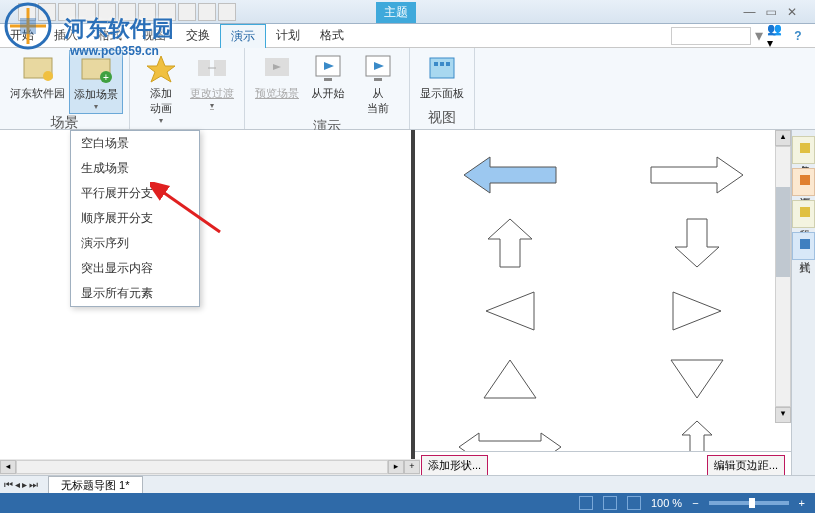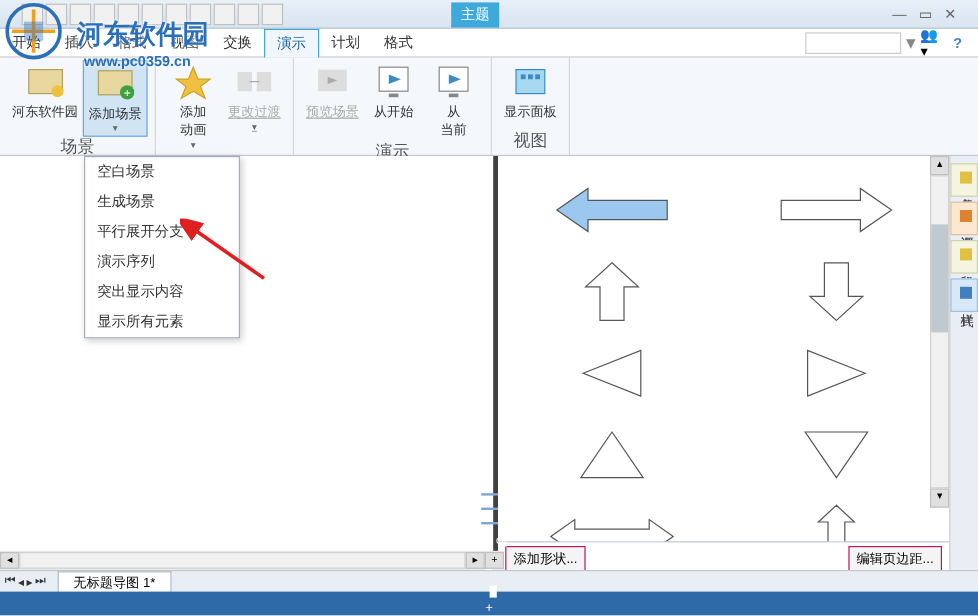--- a/index.html
+++ b/index.html
@@ -66,21 +66,21 @@
 .right-footer .txtbtn { font-size: 11px; padding: 2px 6px; border: 1px solid #be185d; background: #f4f4f4; cursor: pointer; }
 .right-footer .spacer { flex: 1; }
 
 
 .doctab-bar { position: absolute; bottom: 20px; left: 0; right: 0; height: 18px; background: #e8eef4; border-top: 1px solid #c0c8d0; display: flex; align-items: center; font-size: 11px; }
 .doctab-bar .nav { display: flex; gap: 2px; padding: 0 4px; }
 .doctab-bar .nav span { cursor: pointer; color: #333; font-size: 10px; }
 .doctab-bar .doctab { background: #fff; border: 1px solid #b0b8c0; border-bottom: none; padding: 1px 12px; margin-left: 6px; }
 
 
-.statusbar { position: absolute; bottom: 0; left: 0; right: 0; height: 20px; background: #2f6aa8; display: flex; align-items: center; justify-content: flex-end; padding: 0 10px; gap: 10px; color: #fff; font-size: 11px; flex-direction: column; }
+.statusbar { position: absolute; bottom: 0; left: 0; right: 0; height: 20px; background: #2f6aa8; display: flex; align-items: center; justify-content: flex-end; padding: 0 10px; gap: 10px; color: #fff; font-size: 11px; }
 .statusbar .sicon { width: 14px; height: 14px; border: 1px solid #7aa8d8; cursor: pointer; }
 .statusbar .zoom-slider { width: 80px; height: 4px; background: #7aa8d8; position: relative; }
 .statusbar .zoom-slider .thumb { position: absolute; top: -3px; left: 40px; width: 6px; height: 10px; background: #fff; }
 
 
 .hscroll { position: absolute; bottom: 38px; left: 0; width: 420px; height: 16px; background: #e8e8e8; display: flex; align-items: center; }
 .hscroll .track { flex: 1; height: 14px; background: #f0f0f0; border: 1px solid #d0d0d0; }
 .hscroll .btn { width: 16px; height: 14px; background: #e0e0e0; border: 1px solid #c0c0c0; font-size: 9px; text-align: center; cursor: pointer; }
 
 .vscroll-right { position: absolute; top: 0; right: 0; width: 16px; bottom: 28px; background: #e8e8e8; display:flex; flex-direction:column; }
@@ -251,20 +251,21 @@
   </div>
 </div>
 
 <div class="workspace">
   <div class="left-pane">
 
     <div class="dropdown">
       <div class="dropdown-item">空白场景</div>
       <div class="dropdown-item">生成场景</div>
       <div class="dropdown-item">平行展开分支</div>
+      <div class="dropdown-item">顺序展开分支</div>
       <div class="dropdown-item">演示序列</div>
       <div class="dropdown-item">突出显示内容</div>
       <div class="dropdown-item">显示所有元素</div>
     </div>
 
     <svg class="annotation-arrow" width="80" height="60">
       <defs>
           <marker id="ah" markerWidth="10" markerHeight="10" refX="2" refY="3" orient="auto">
             <path d="M0,0 L0,6 L8,3 z" fill="#e02020"></path>
           </marker>

